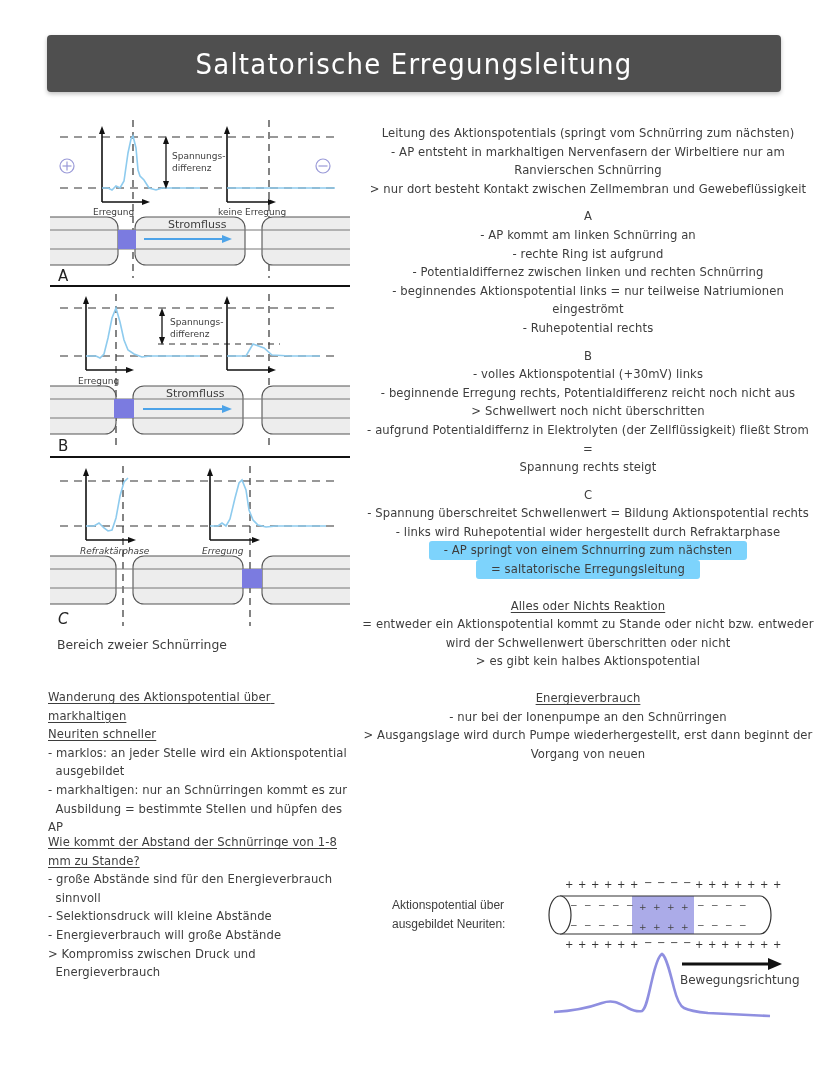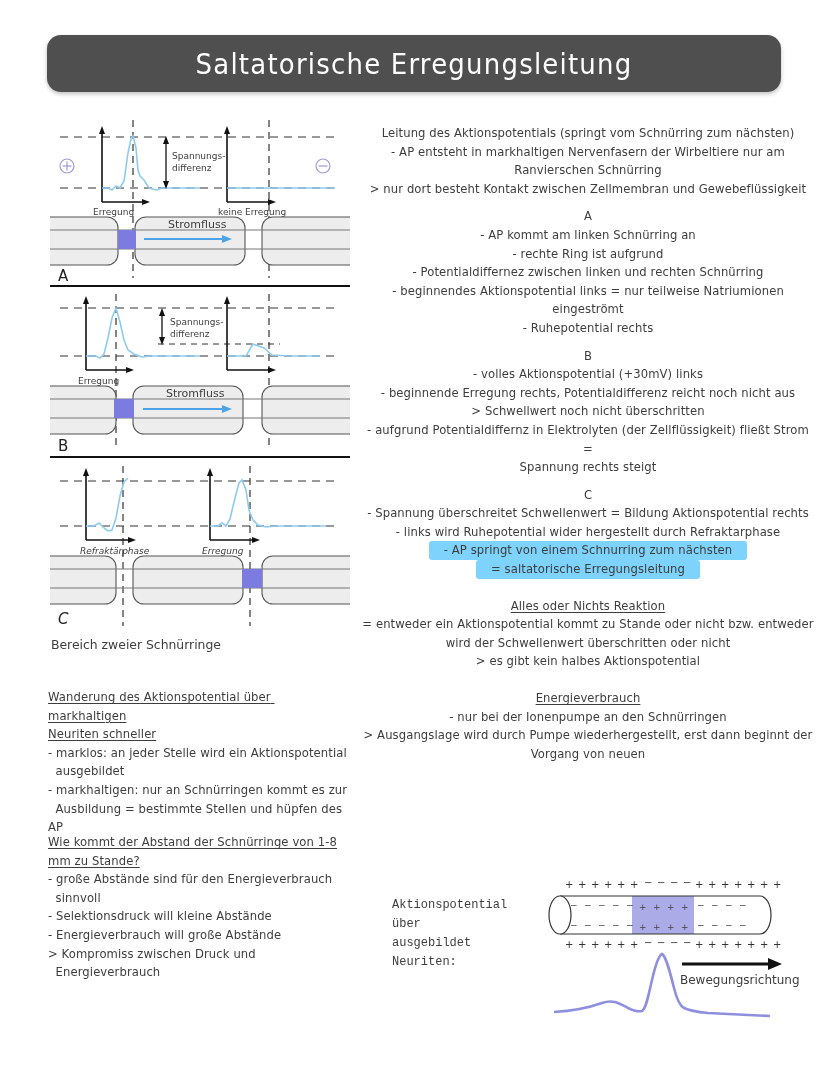--- a/index.html
+++ b/index.html
@@ -17,21 +17,21 @@
   }
 
   
   #title-banner {
     position: absolute;
     left: 47px;
     top: 35px;
     width: 734px;
     height: 57px;
     background: #4f4f4f;
-    border-radius: 14px;
+    border-radius: 4px;
     box-shadow: 0 2px 4px rgba(0,0,0,0.25);
     display: flex;
     align-items: center;
     justify-content: center;
   }
   #title-text {
     color: #ffffff;
     font-size: 26px;
     letter-spacing: 1.2px;
     font-family: "DejaVu Sans", sans-serif;
@@ -67,31 +67,31 @@
   #left-text-2 { position: absolute; left: 48px; top: 833px; width: 300px; }
 
   
   .panel { position: absolute; left: 50px; width: 300px; }
   #panel-a { top: 118px; height: 170px; }
   #panel-b { top: 292px; height: 168px; }
   #panel-c { top: 464px; height: 172px; font-style: italic; }
   .panel svg { display: block; }
 
   #caption-schnurringe {
-    position: absolute; left: 51px; top: 637px;
+    position: absolute; left: 57px; top: 637px;
     font-size: 12.4px; color: #3d3d3d;
     font-family: "DejaVu Sans", sans-serif;
   }
 
   
   #bottom-fig { position: absolute; left: 392px; top: 872px; width: 420px; height: 160px; }
   #bottom-fig-label {
     position: absolute; left: 0px; top: 24px; width: 150px;
     font-size: 12px; line-height: 19px; color: #3d3d3d;
-    font-family: Liberation Mono, monospace;
+    font-family: Liberation Sans, sans-serif;
   }
 </style>
 </head>
 <body>
 
 <div id="title-banner">
   <div id="title-text">Saltatorische Erregungsleitung</div>
 </div>
 
 <div class="panel" id="panel-a">

